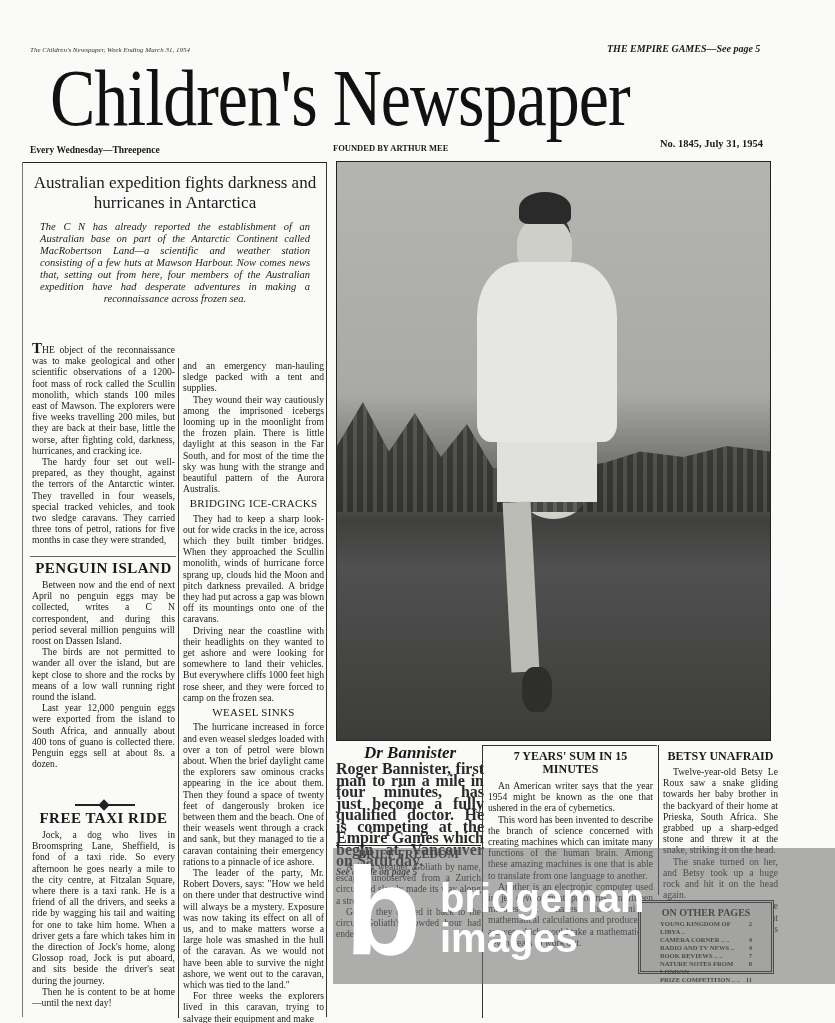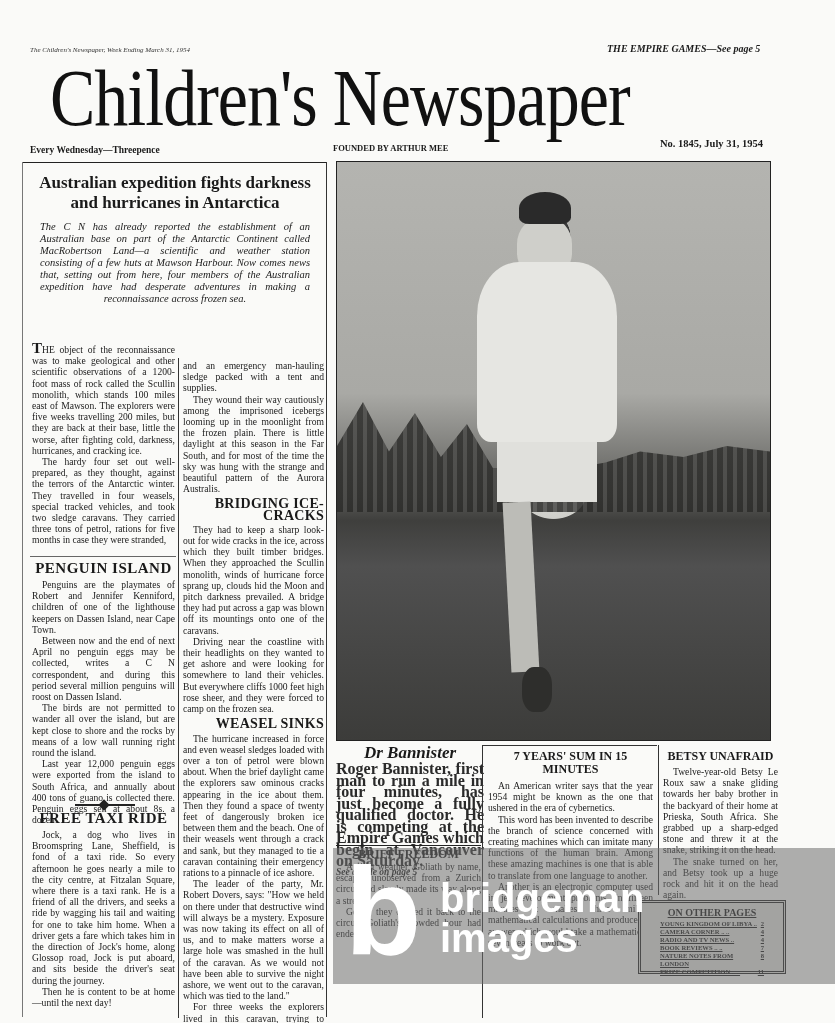--- a/index.html
+++ b/index.html
@@ -6,27 +6,27 @@
   body{width:835px;height:1023px;background:#fafaf8;overflow:hidden;position:relative;
        font-family:"Liberation Serif","DejaVu Serif",serif;color:#1a1a1a;}
   .abs{position:absolute;}
   .topline{font-style:italic;font-size:7px;color:#333;}
   .toprt{font-style:italic;font-size:10px;font-weight:bold;}
   .mast{font-family:"Liberation Serif",serif;font-size:68px;letter-spacing:-1px;line-height:1;transform:scaleY(1.18);transform-origin:top left;color:#111;}
   .sub{font-size:9.5px;font-weight:bold;}
   .hrule{background:#222;height:1px;}
   .vrule{background:#333;width:1px;}
   .h1{font-weight:bold;font-size:29px;line-height:32px;text-align:center;letter-spacing:1px;}
-  .h2{font-weight:bold;font-size:17px;line-height:20px;text-align:center;}
+  .h2{font-weight:normal;font-size:17px;line-height:20px;text-align:center;}
   .intro{font-style:italic;font-size:10.5px;line-height:12px;text-align:justify;text-align-last:center;}
   .body{font-size:9.6px;line-height:11.2px;text-align:justify;}
   .body p{margin:0;text-indent:10px;}
   .body p.first{text-indent:0;}
   .dropcap{font-size:15px;font-weight:bold;line-height:10px;}
-  .subhead{font-weight:bold;font-size:14px;text-align:right;margin:4px 0 3px;letter-spacing:.3px;}
+  .subhead{font-weight:normal;font-size:11px;text-align:center;margin:4px 0 3px;letter-spacing:.3px;}
   .h3{font-weight:bold;font-size:15px;text-align:center;letter-spacing:.5px;}
   .photo{border:1px solid #222;background:
       radial-gradient(ellipse 60px 70px at 49% 13%, #3a3a3a 0, #3a3a3a 35%, transparent 36%),
       radial-gradient(ellipse 85px 130px at 50% 36%, #e4e4e0 0, #d6d6d2 60%, transparent 62%),
       radial-gradient(ellipse 55px 45px at 50% 57%, #deded9 0, #cfcfca 60%, transparent 62%),
       linear-gradient(#b4b4b0 0, #a9a9a5 40%, #5b5b58 58%, #3f3f3d 62%, #505050 70%, #3c3c3a 100%);}
   .trees{background:repeating-linear-gradient(90deg,#2c2c2a 0 6px,#4a4a48 6px 10px);}
   .bx-title{font-weight:bold;font-size:12px;text-align:center;line-height:13px;}
   .wm{background:rgba(110,110,110,.55);}
   .wm-text{color:#fff;font-family:"Liberation Sans","DejaVu Sans",sans-serif;font-weight:bold;line-height:.9;}
@@ -68,21 +68,20 @@
   <p>The hurricane increased in force and even weasel sledges loaded with over a ton of petrol were blown about. When the brief daylight came the explorers saw ominous cracks appearing in the ice about them. Then they found a space of twenty feet of dangerously broken ice between them and the beach. One of their weasels went through a crack and sank, but they managed to tie a caravan containing their emergency rations to a pinnacle of ice ashore.</p>
   <p>The leader of the party, Mr. Robert Dovers, says: "How we held on there under that destructive wind will always be a mystery. Exposure was now taking its effect on all of us, and to make matters worse a large hole was smashed in the hull of the caravan. As we would not have been able to survive the night ashore, we went out to the caravan, which was tied to the land."</p>
   <p>For three weeks the explorers lived in this caravan, trying to salvage their equipment and make</p>
 
 </div>
 
 <div class="abs hrule" style="left:30px;top:556px;width:146px;background:#666;"></div>
 <div class="abs" style="left:32px;top:560px;width:143px;">
   <div class="h3">PENGUIN ISLAND</div>
   <div class="body" style="margin-top:2px;">
-    <p>Penguins are the playmates of Robert and Jennifer Kenniford, children of one of the lighthouse keepers on Dassen Island, near Cape Town.</p>
     <p>Between now and the end of next April no penguin eggs may be collected, writes a C N correspondent, and during this period several million penguins will roost on Dassen Island.</p>
     <p>The birds are not permitted to wander all over the island, but are kept close to shore and the rocks by means of a low wall running right round the island.</p>
     <p>Last year 12,000 penguin eggs were exported from the island to South Africa, and annually about 400 tons of guano is collected there. Penguin eggs sell at about 8s. a dozen.</p>
   </div>
 </div>
 
 <div class="abs" style="left:75px;top:804px;width:60px;height:2px;background:#222;"></div>
 <div class="abs" style="left:100px;top:801px;width:8px;height:8px;background:#222;transform:rotate(45deg);"></div>
 
 <div class="abs" style="left:32px;top:810px;width:143px;">
@@ -131,21 +130,21 @@
 <div class="abs vrule" style="left:658px;top:745px;height:150px;"></div>
 <div class="abs" style="left:663px;top:750px;width:115px;">
   <div class="bx-title">BETSY UNAFRAID</div>
   <div class="body" style="margin-top:3px;">
     <p>Twelve-year-old Betsy Le Roux saw a snake gliding towards her baby brother in the backyard of their home at Prieska, South Africa. She grabbed up a sharp-edged stone and threw it at the snake, striking it on the head.</p>
     <p>The snake turned on her, and Betsy took up a huge rock and hit it on the head again.</p>
     <p>Her father, hearing the noise, came out to find that she had killed a venomous puff adder.</p>
   </div>
 </div>
 
-<div class="abs oop" style="left:638px;top:900px;width:148px;height:74px;padding:4px 19px;box-sizing:border-box;text-decoration:underline;">
+<div class="abs oop" style="left:638px;top:900px;width:136px;height:74px;padding:4px 19px;box-sizing:border-box;">
   <div style="font-weight:bold;font-size:10px;text-align:center;margin-bottom:2px;">ON OTHER PAGES</div>
   <div class="oop-row">
       <span>YOUNG KINGDOM OF LIBYA ..</span>
       <span>2</span>
     </div>
   <div class="oop-row">
       <span>CAMERA CORNER ..  ..</span>
       <span>4</span>
     </div>
   <div class="oop-row">

